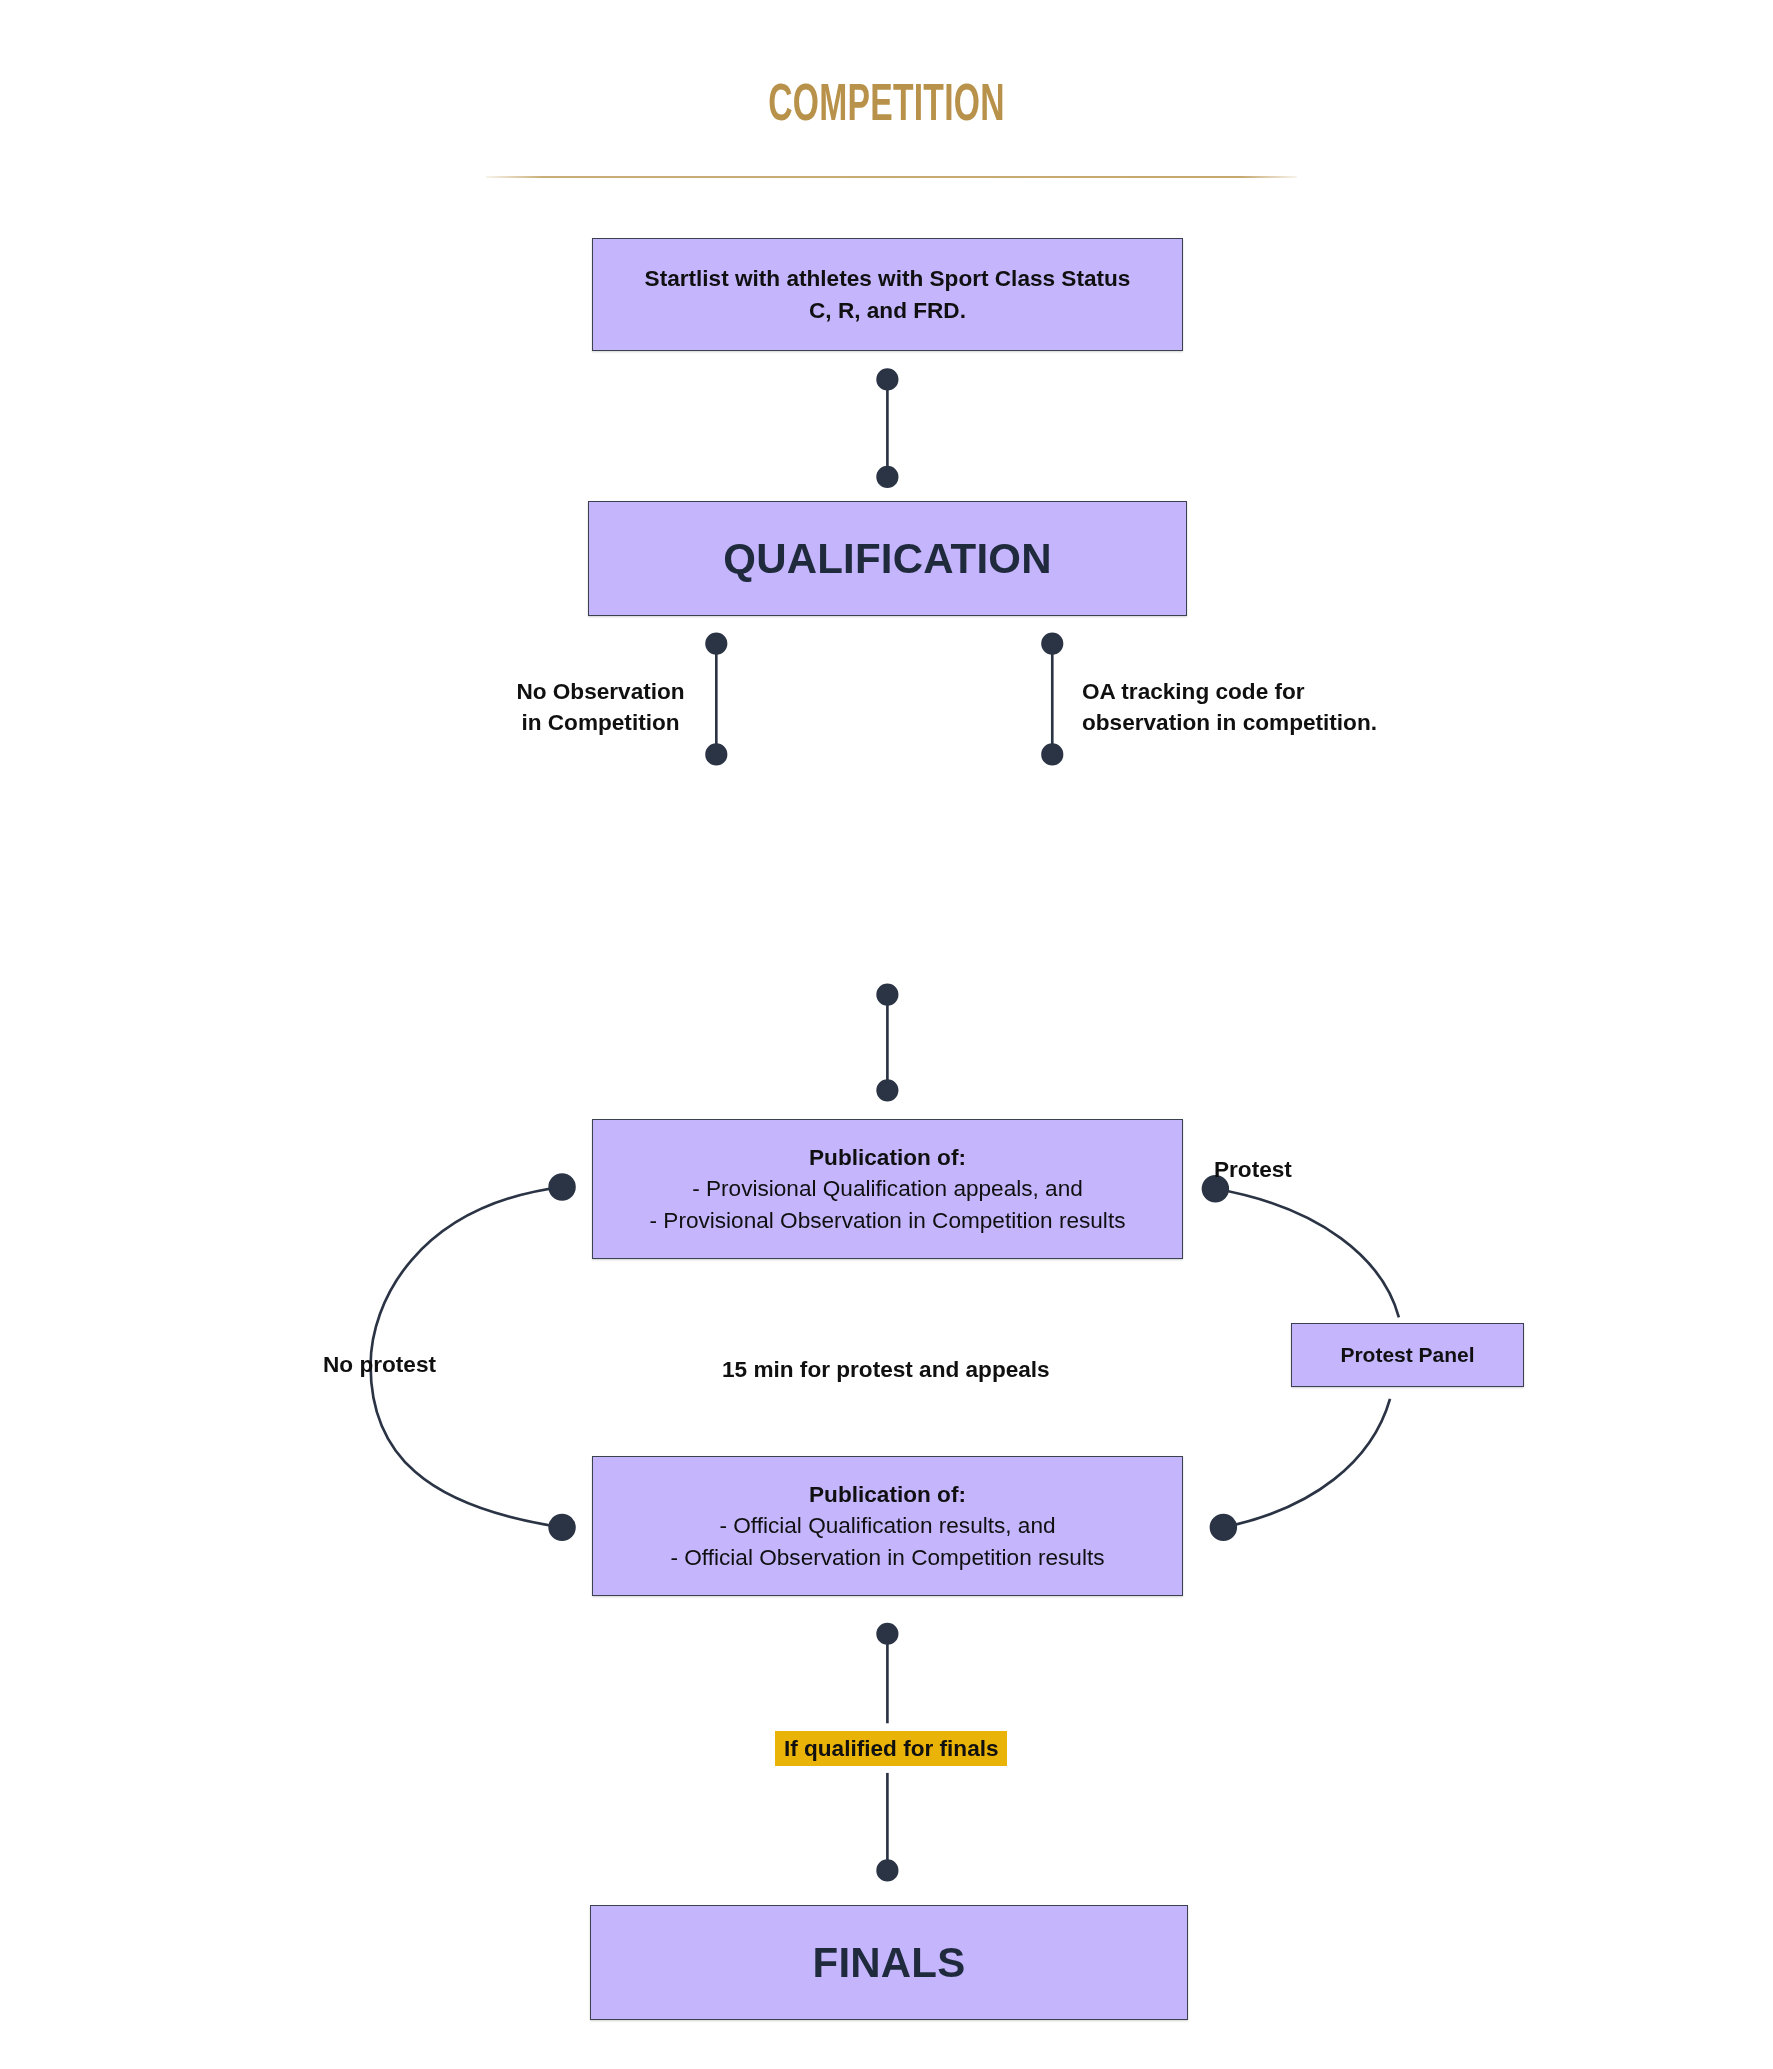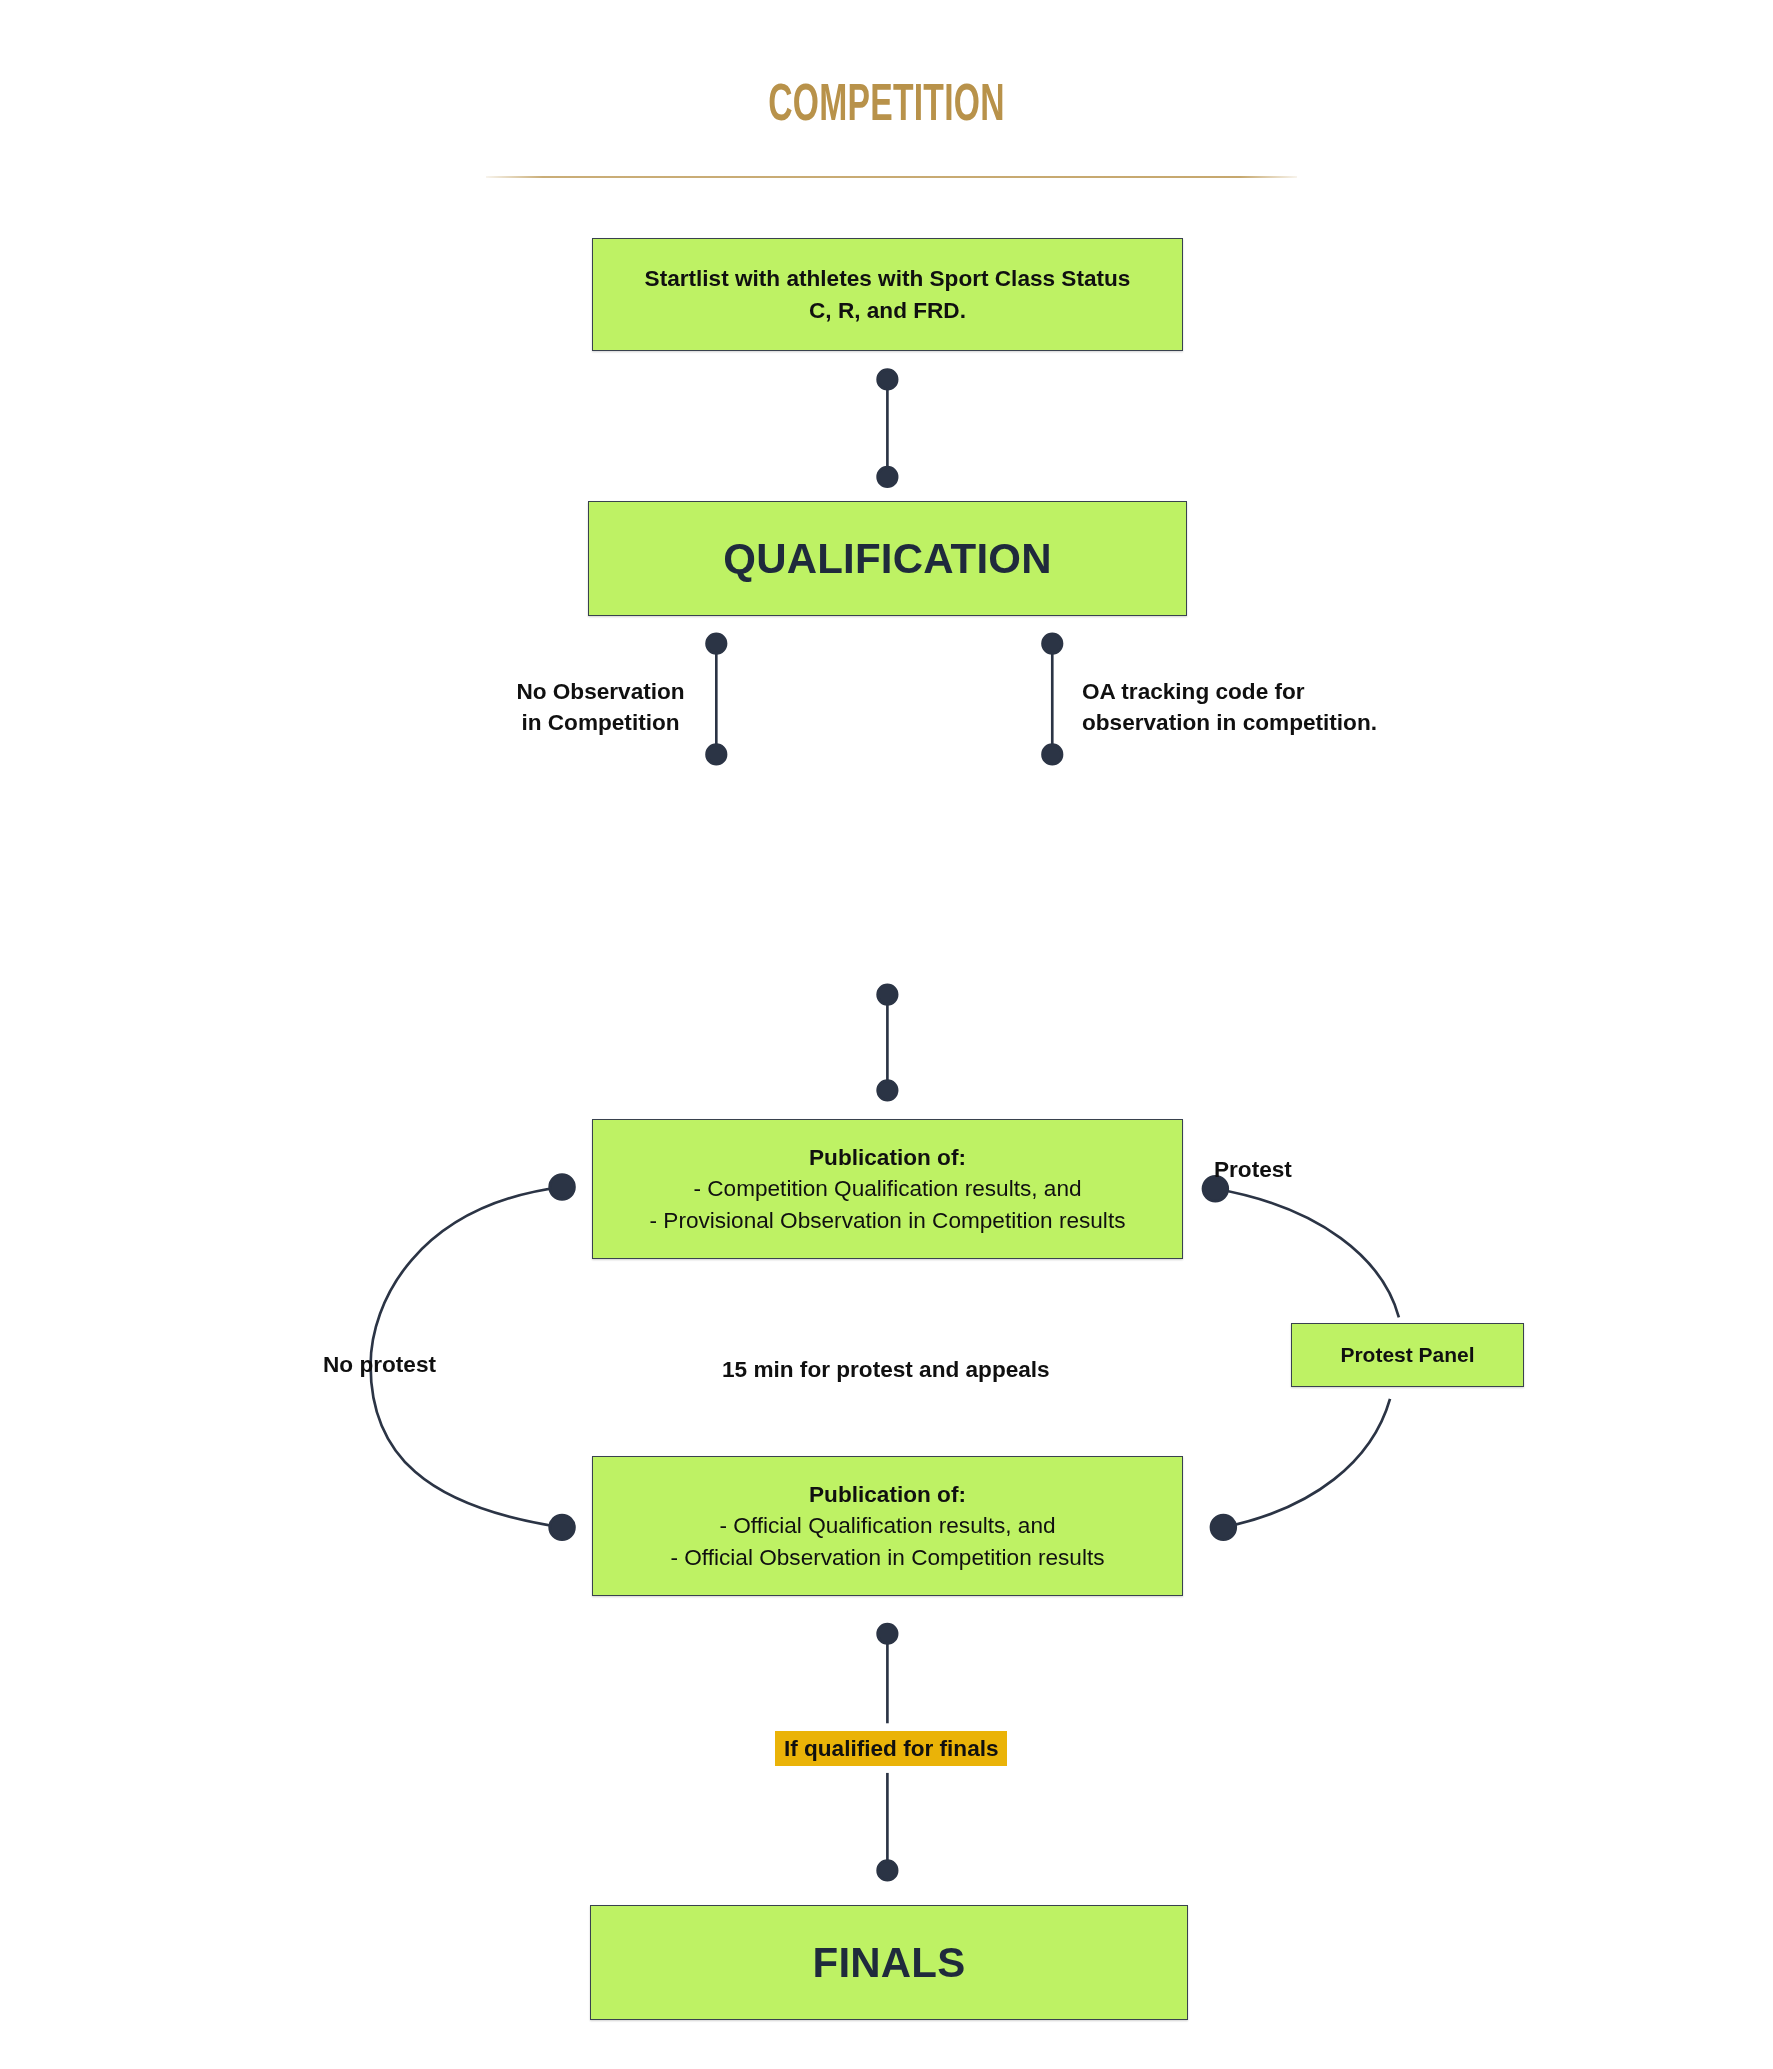--- a/index.html
+++ b/index.html
@@ -46,21 +46,21 @@
         rgba(184,146,74,0.75) 7%,
         rgba(184,146,74,0.80) 93%,
         rgba(184,146,74,0.10) 100%);
   }
 
   
   .node {
     position: absolute;
     box-sizing: border-box;
     border: 1.8px solid #39424e;
-    background: #bef264;
+    background: #c4b5fd;
     display: flex;
     flex-direction: column;
     align-items: center;
     justify-content: center;
     text-align: center;
     box-shadow: 0 0.9px 1.8px rgba(0,0,0,0.18);
   }
   .node .line {
     display: block;
     white-space: nowrap;
@@ -199,21 +199,21 @@
     <span class="line">C, R, and FRD.</span>
   </div>
 
   <div class="node node-head" id="node-qualification">
     <span class="line">QUALIFICATION</span>
   </div>
 
 
   <div class="node node-body" id="node-pub-prov">
     <span class="line pub-title">Publication of:</span>
-    <span class="line pub-item">- Competition Qualification results, and</span>
+    <span class="line pub-item">- Provisional Qualification appeals, and</span>
     <span class="line pub-item">- Provisional Observation in Competition results</span>
   </div>
 
   <div class="node" id="node-protest-panel">
     <span class="line">Protest Panel</span>
   </div>
 
   <div class="node node-body" id="node-pub-off">
     <span class="line pub-title">Publication of:</span>
     <span class="line pub-item">- Official Qualification results, and</span>

